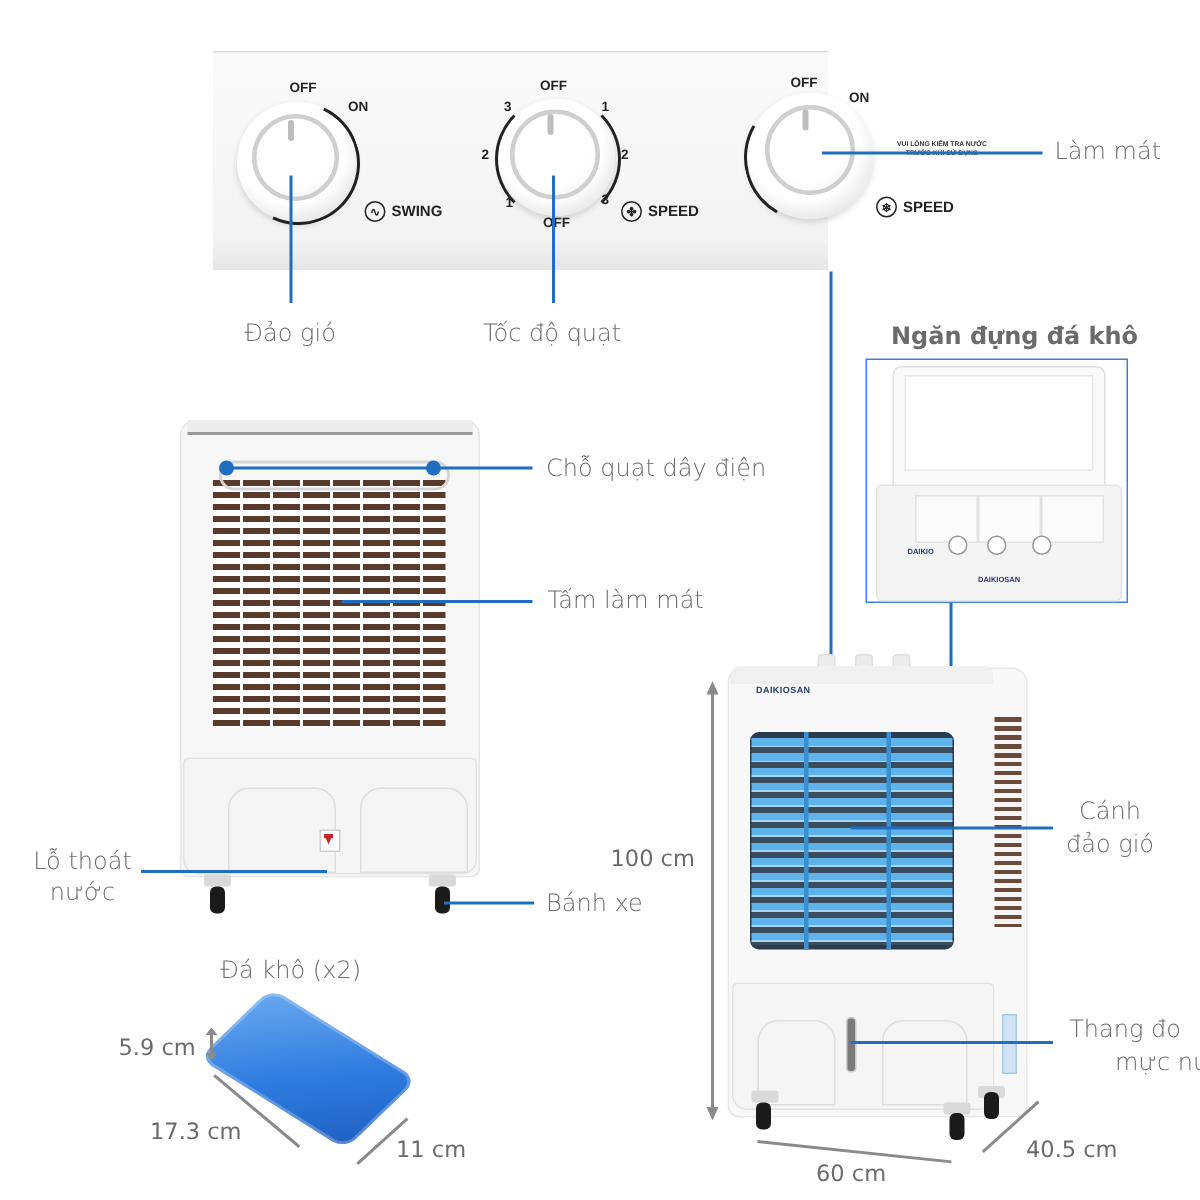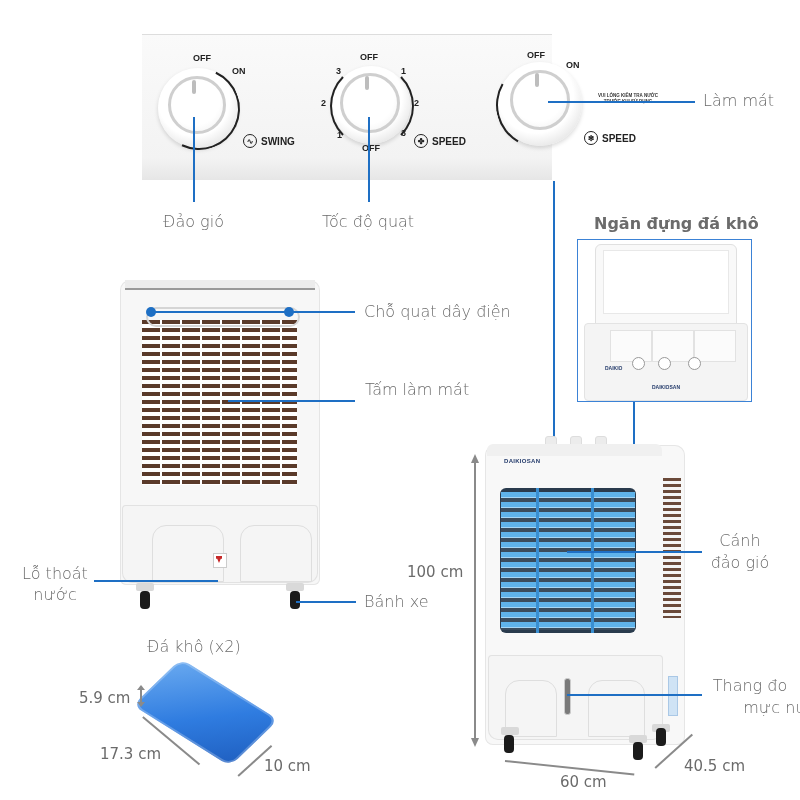--- a/index.html
+++ b/index.html
@@ -161,21 +161,21 @@
 <div class="caster" style="left:286px;top:583px;"></div>
 <div class="wheel" style="left:140px;top:591px;"></div>
 <div class="wheel" style="left:290px;top:591px;"></div>
 
 <div class="dot" style="left:146px;top:307px;"></div>
 <div class="dot" style="left:284px;top:307px;"></div>
 <div class="line" style="left:151px;top:311px;width:204px;height:1.5px;"></div>
 <span class="label" style="left:364px;top:301px;">Chỗ quạt dây điện</span>
 
 <div class="line" style="left:228px;top:400px;width:127px;height:1.5px;"></div>
-<span class="label" style="left:365px;top:379px;">Tấm làm mát</span>
+<span class="label" style="left:365px;top:389px;">Tấm làm mát</span>
 
 <div class="line" style="left:94px;top:580px;width:124px;height:1.5px;"></div>
 <span class="label center" style="left:20px;top:563px;width:70px;">Lỗ thoát</span>
 <span class="label center" style="left:20px;top:584px;width:70px;">nước</span>
 
 <div class="line" style="left:296px;top:601px;width:60px;height:1.5px;"></div>
 <span class="label" style="left:364px;top:591px;">Bánh xe</span>
 
 <span class="label" style="left:147px;top:636px;">Đá khô (x2)</span>
 <div class="icepack-cap"></div>
@@ -183,21 +183,21 @@
 
 <span class="dim" style="left:79px;top:689px;">5.9 cm</span>
 <div class="arrow-v" style="left:140px;top:688px;height:16px;"></div>
 <div class="ah-up" style="left:137px;top:685px;border-bottom-width:5px;"></div>
 <div class="ah-down" style="left:137px;top:702px;border-top-width:5px;"></div>
 
 <div class="arrow-d" style="left:143px;top:716px;width:74px;transform:rotate(40deg);"></div>
 <span class="dim" style="left:100px;top:745px;">17.3 cm</span>
 
 <div class="arrow-d" style="left:238px;top:775px;width:45px;transform:rotate(-42deg);"></div>
-<span class="dim" style="left:264px;top:757px;">10 cm</span>
+<span class="dim" style="left:264px;top:757px;">11 cm</span>
 
 <div class="knob-cap" style="left:545px;"></div>
 <div class="knob-cap" style="left:570px;"></div>
 <div class="knob-cap" style="left:595px;"></div>
 <div class="front-body"></div>
 <div class="front-top"></div>
 <span class="brand-front">DAIKIOSAN</span>
 <div class="louver-frame"></div>
 <div class="louvers"></div>
 <div class="louver-rail" style="left:536px;"></div>
@@ -222,16 +222,16 @@
 <div class="line" style="left:567px;top:694px;width:135px;height:1.5px;"></div>
 <span class="label center" style="left:705px;top:675px;width:90px;">Thang đo</span>
 <span class="label center" style="left:705px;top:697px;width:90px;margin-left:36px;">mực nước</span>
 
 <div class="arrow-v" style="left:474px;top:458px;height:285px;"></div>
 <div class="ah-up" style="left:471px;top:454px;"></div>
 <div class="ah-down" style="left:471px;top:738px;"></div>
 <span class="dim" style="left:407px;top:563px;">100 cm</span>
 
 <div class="arrow-d" style="left:505px;top:760px;width:130px;transform:rotate(6deg);"></div>
-<span class="dim" style="left:560px;top:773px;">60 cm</span>
+<span class="dim" style="left:544px;top:773px;">60 cm</span>
 
 <div class="arrow-d" style="left:655px;top:767px;width:50px;transform:rotate(-42deg);"></div>
 <span class="dim" style="left:684px;top:757px;">40.5 cm</span>
 
 </body></html>

